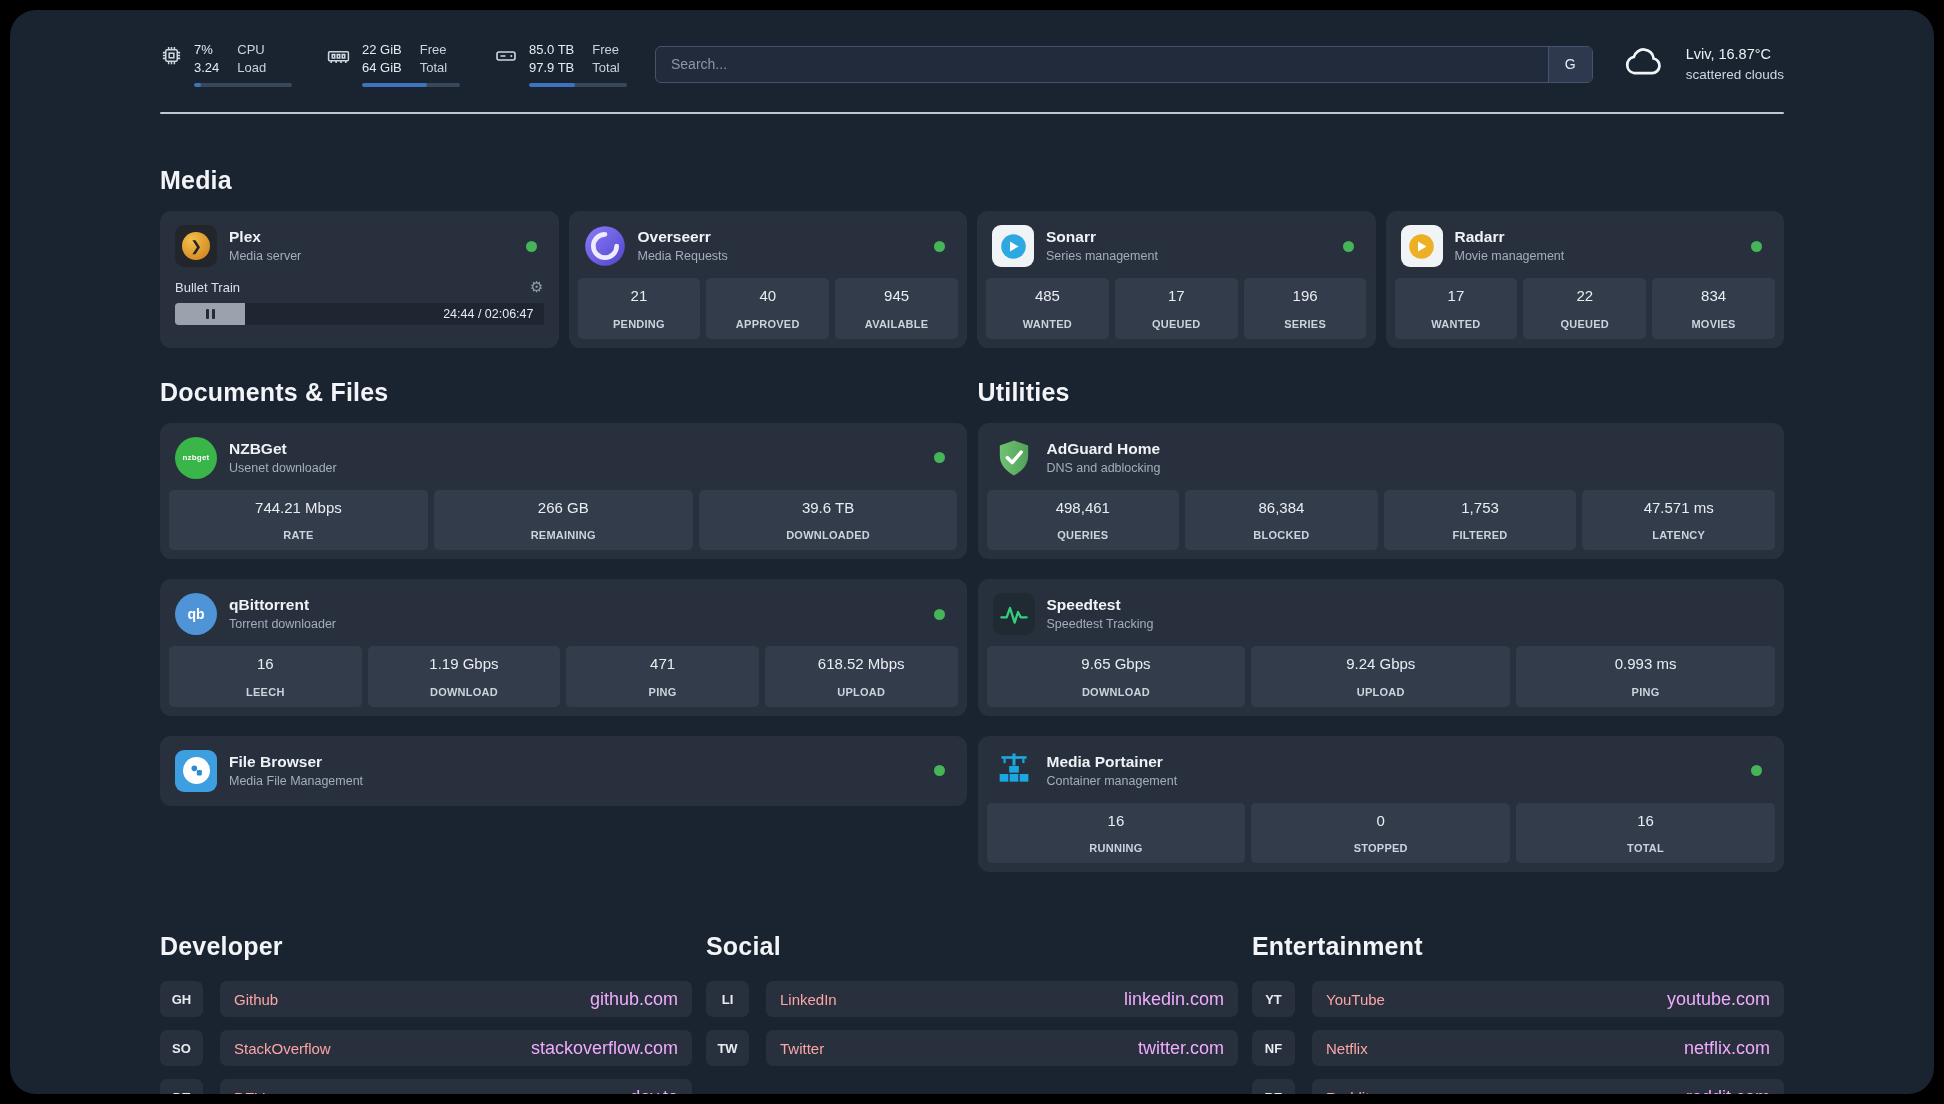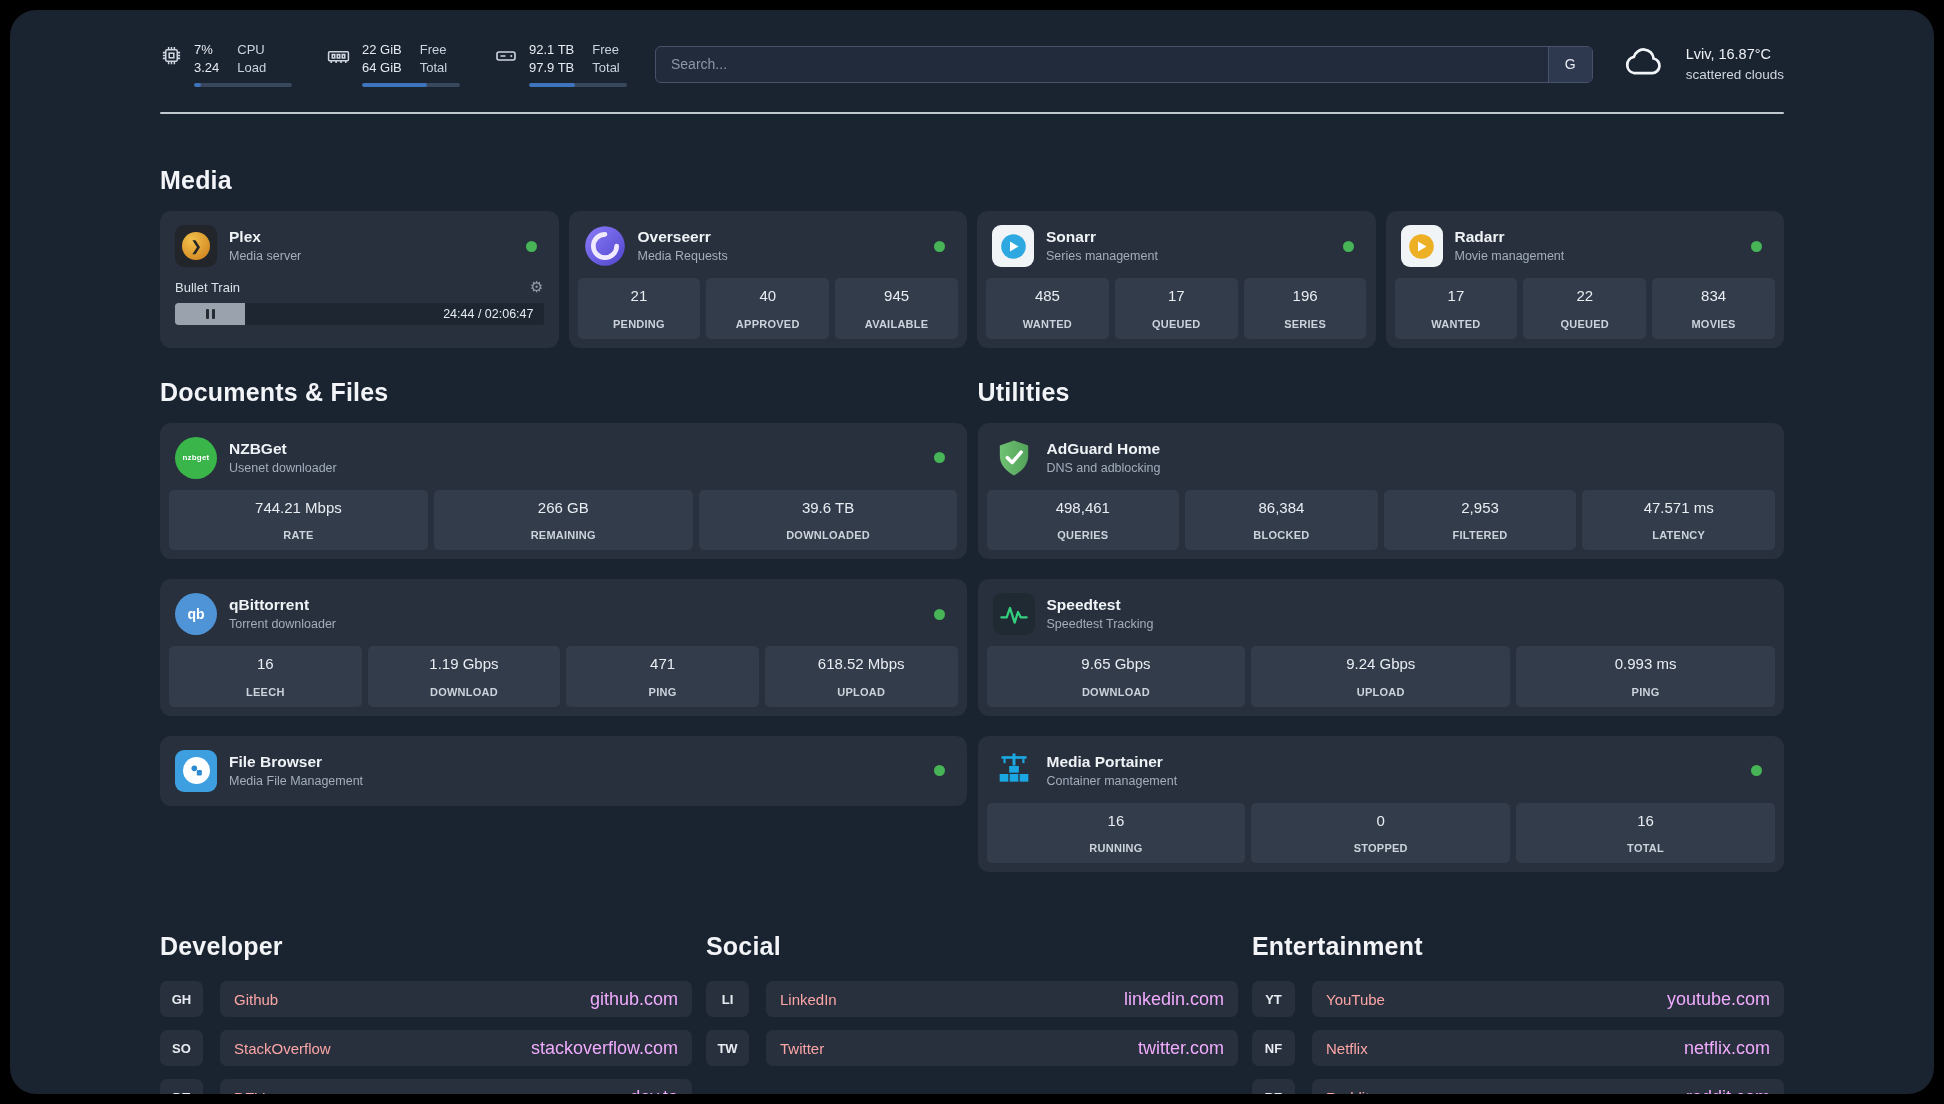--- a/index.html
+++ b/index.html
@@ -178,21 +178,21 @@
         <span class="sys-icon">
           <svg viewBox="0 0 24 24" width="24" height="24" fill="none" stroke="currentColor" stroke-width="1.6">
             <rect x="3" y="8" width="18" height="8" rx="2"></rect>
             <circle cx="17.3" cy="12" r="1" fill="currentColor" stroke="none"></circle>
             <path d="M6.5 12h5"></path>
           </svg>
         </span>
         <div class="sys-body">
           <div class="sys-rows">
             <div class="sys-col values">
-              <span>92.1 TB</span>
+              <span>85.0 TB</span>
               <span>97.9 TB</span>
             </div>
             <div class="sys-col labels">
               <span>Free</span>
               <span>Total</span>
             </div>
           </div>
           <div class="sys-bar">
             <div class="sys-bar-fill" style="width: 47%;"></div>
           </div>
@@ -462,21 +462,21 @@
           <div class="stats-row">
             <div class="stat">
               <div class="stat-value">498,461</div>
               <div class="stat-label">QUERIES</div>
             </div>
             <div class="stat">
               <div class="stat-value">86,384</div>
               <div class="stat-label">BLOCKED</div>
             </div>
             <div class="stat">
-              <div class="stat-value">2,953</div>
+              <div class="stat-value">1,753</div>
               <div class="stat-label">FILTERED</div>
             </div>
             <div class="stat">
               <div class="stat-value">47.571 ms</div>
               <div class="stat-label">LATENCY</div>
             </div>
           </div>
         </div>
 
         <div class="card">

